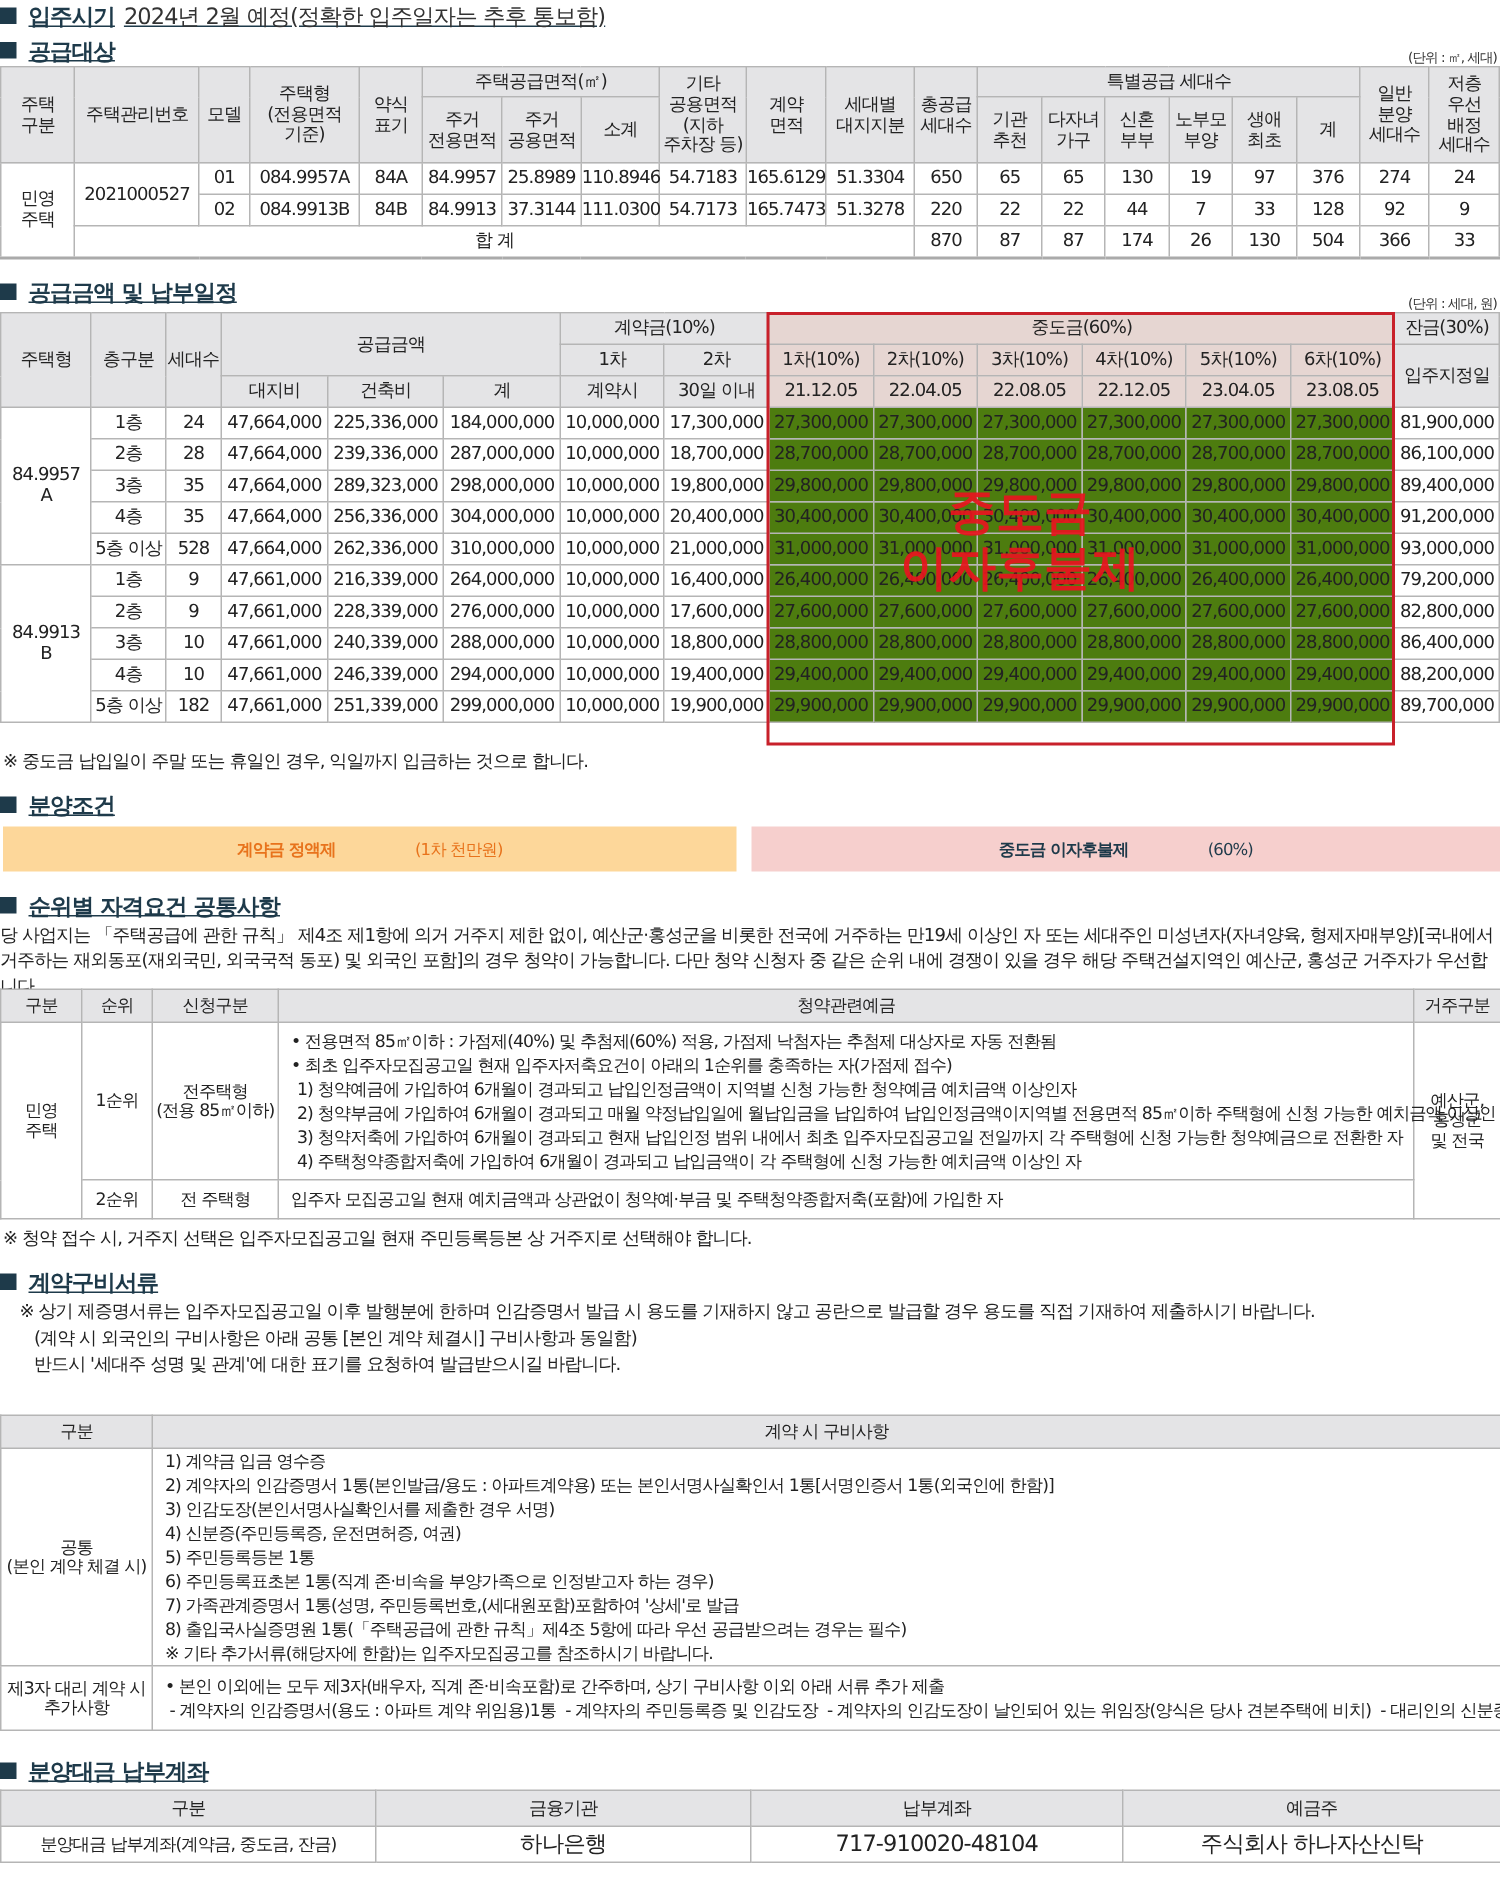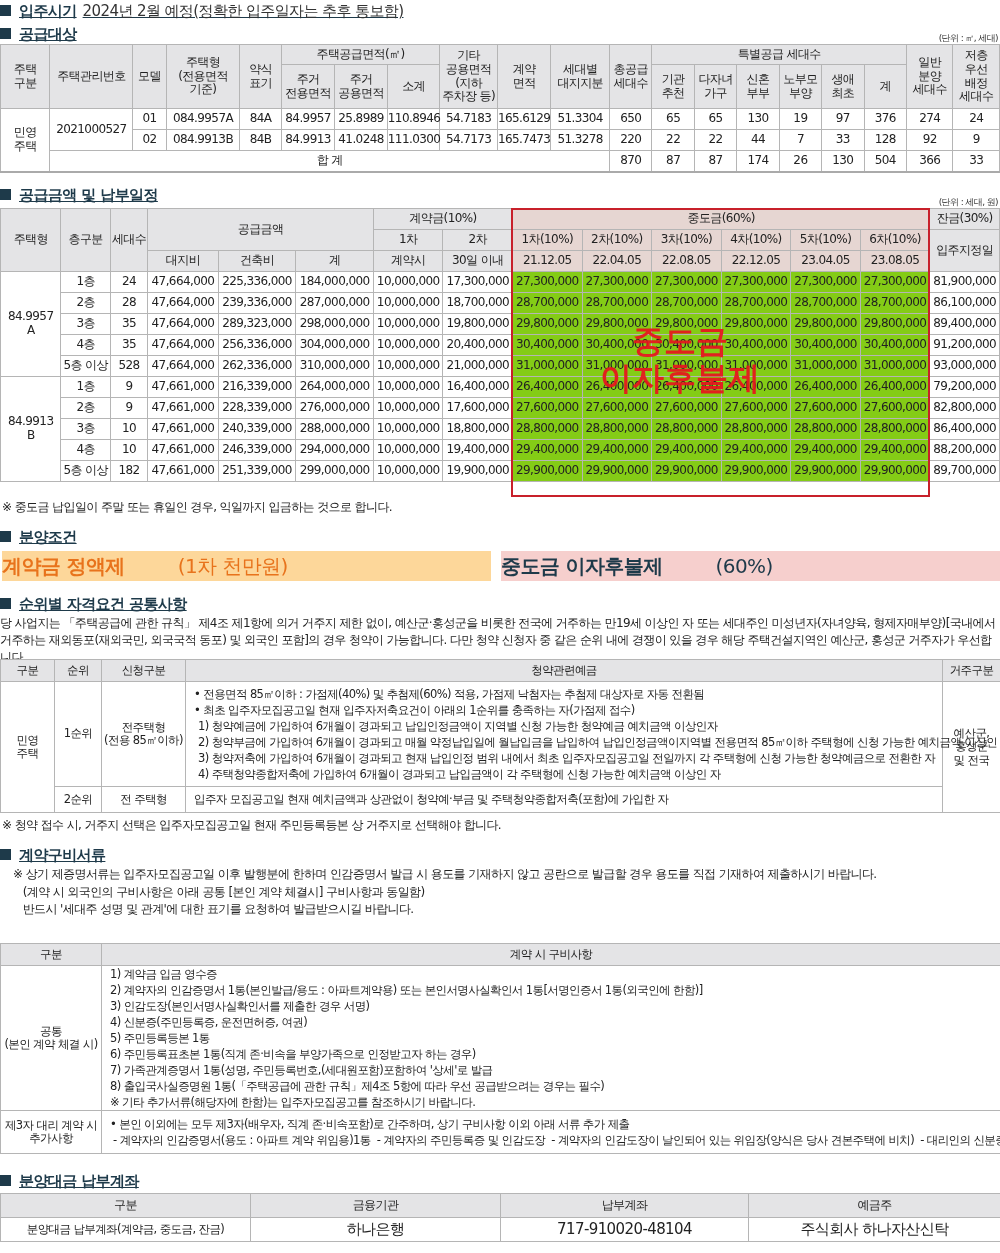--- a/index.html
+++ b/index.html
@@ -7,26 +7,26 @@
   .sec-title { font-weight: bold; font-size: 15px; color: #1e3a4a; display: flex; align-items: baseline; gap: 6px; text-decoration: underline; }
   .sec-title .sq { display: inline-block; width: 11px; height: 11px; background: #1e3a4a; margin-right: 2px; position: relative; top: 0; }
   .sec-title .sub { font-weight: normal; color: #333; font-size: 15px; }
   .unit { position: absolute; right: 2px; font-size: 9px; color: #333; }
   table { border-collapse: collapse; width: 100%; table-layout: fixed; }
   th, td { border: 1px solid #b5b5b5; text-align: center; vertical-align: middle; font-weight: normal; line-height: 1.15; }
   th { background: #e4e4e6; }
   table.t1 th, table.t1 td { font-size: 12px; }
   table.t1 tr.bot td { border-bottom: 2px solid #aaa; }
   table.t2 th, table.t2 td { font-size: 12px; height: 21px; padding: 0 1px; }
-  .mid { background: #84cc16; }
+  .mid { background: #4d7c0f; }
   th.midh { background: #e6d6d2; }
   .abs { position: absolute; left: 0; }
   .note { font-size: 12px; color: #222; }
   .cond { display: flex; gap: 10px; }
-  .cond div { height: 30px; display: flex; align-items: center; justify-content: flex-start; font-size: 20px; font-weight: bold; gap: 48px; }
+  .cond div { height: 30px; display: flex; align-items: center; justify-content: center; font-size: 11px; font-weight: bold; gap: 48px; }
   .cond .c1 { width: 489px; background: #fdd79a; color: #e8731c; }
   .cond .c2 { width: 499px; background: #f6cfcd; color: #1e3a4a; }
   .cond .c1 span, .cond .c2 span { font-weight: normal; margin-left: 5px; }
   table.t3 th, table.t3 td, table.t4 th, table.t4 td { font-size: 11.5px; }
   .lft { text-align: left; padding-left: 8px; margin-top: 24px; }
   .list div { line-height: 16px; white-space: nowrap; }
   .watermark { position: absolute; left: 580px; top: 323px; width: 200px; text-align: center; color: rgba(232, 20, 30, 0.92); font-weight: bold; font-size: 32px; line-height: 37px; pointer-events: none; letter-spacing: 0; }
   .redbox { position: absolute; border: 2px solid #c8202a; pointer-events: none; }
   table.t5 th, table.t5 td { height: 24px; }
 </style>
@@ -142,21 +142,21 @@
     <td>97</td>
     <td>376</td>
     <td>274</td>
     <td>24</td>
   </tr>
   <tr style="height:21px">
     <td>02</td>
     <td>084.9913B</td>
     <td>84B</td>
     <td>84.9913</td>
-    <td>41.0248</td>
+    <td>37.3144</td>
     <td>111.0300</td>
     <td>54.7173</td>
     <td>165.7473</td>
     <td>51.3278</td>
     <td>220</td>
     <td>22</td>
     <td>22</td>
     <td>44</td>
     <td>7</td>
     <td>33</td>

